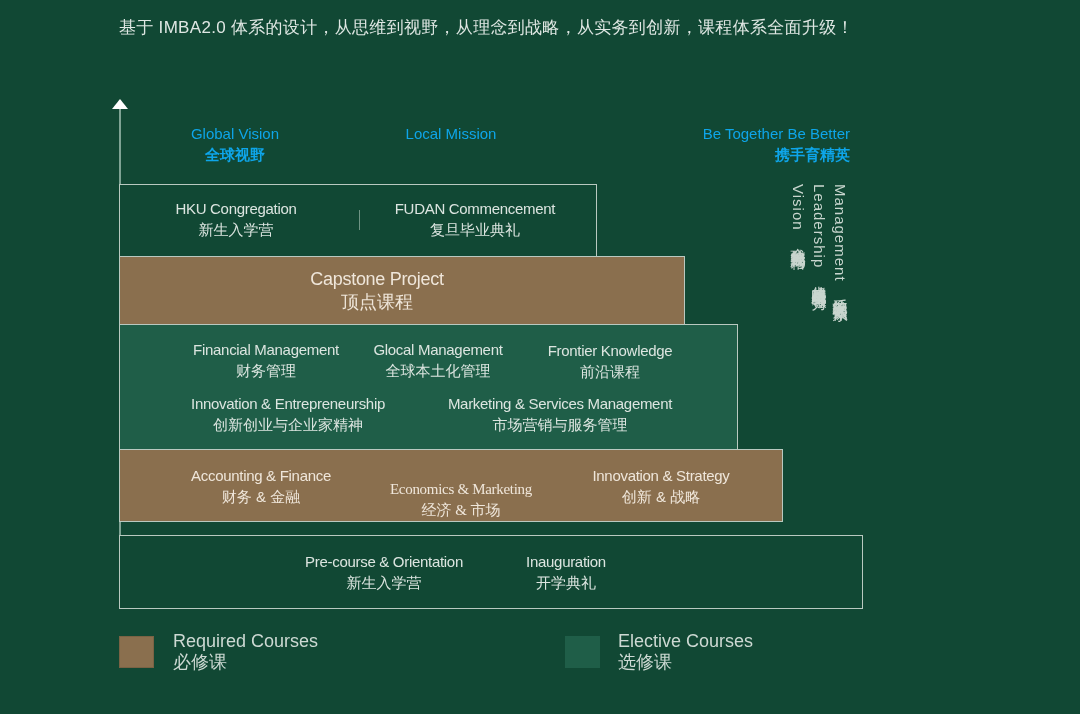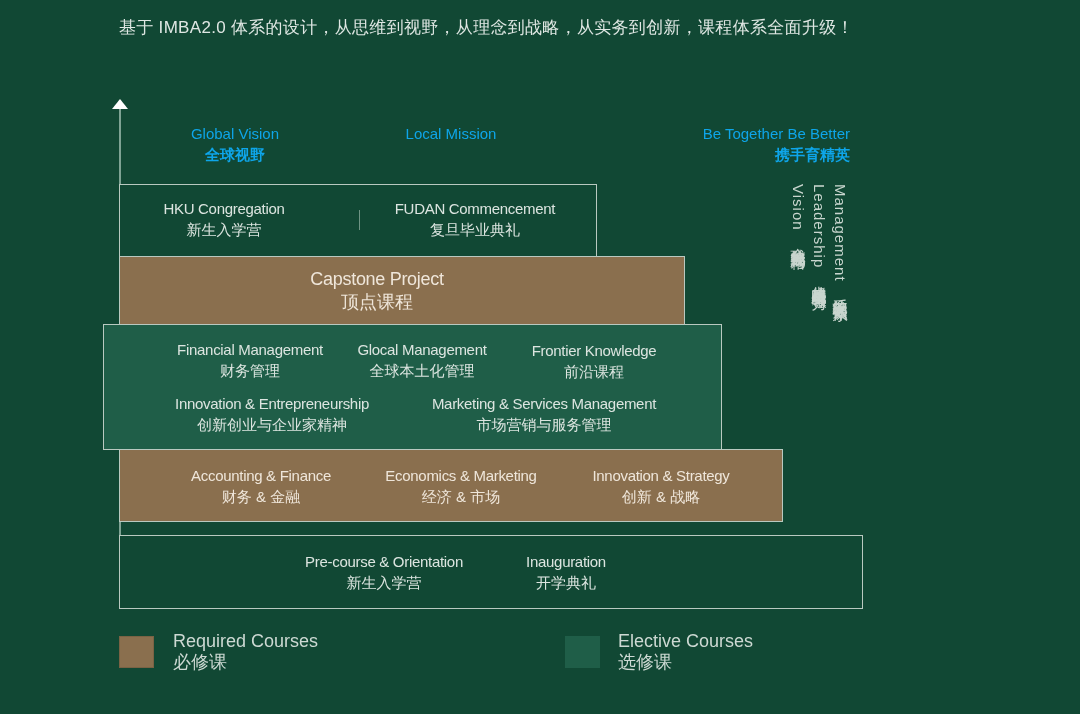--- a/index.html
+++ b/index.html
@@ -68,39 +68,39 @@
 <div class="abs pillar right" style="left:660px; top:123px; width:190px;">
   <div>Be Together Be Better</div>
   <div class="cn">携手育精英</div>
 </div>
 
 <div class="abs vtext" style="left:831px; top:184px;">Management 系统的管理知识体系</div>
 <div class="abs vtext" style="left:810px; top:184px;">Leadership 卓越的战略思维与领导力</div>
 <div class="abs vtext" style="left:789px; top:184px;">Vision 全球化的视野与格局</div>
 
 <div class="abs tier plain" style="left:119px; top:184px; width:478px; height:73px;">
-  <div class="item" style="left:104px; top:13px;">
+  <div class="item" style="left:116px; top:13px;">
     <div class="en">HKU Congregation</div>
     <div>新生入学营</div>
   </div>
   <div class="divider" style="left:239px; top:25px; height:20px;"></div>
   <div class="item" style="left:355px; top:13px;">
     <div class="en">FUDAN Commencement</div>
     <div>复旦毕业典礼</div>
   </div>
 </div>
 
 <div class="abs tier req" style="left:119px; top:256px; width:566px; height:69px;">
   <div class="item big" style="left:257px; top:11px;">
     <div class="en">Capstone Project</div>
     <div>顶点课程</div>
   </div>
 </div>
 
-<div class="abs tier ele" style="left:103px; top:324px; width:619px; height:126px;">
+<div class="abs tier ele" style="left:119px; top:324px; width:619px; height:126px;">
   <div class="item" style="left:146px; top:14px;">
     <div class="en">Financial Management</div>
     <div>财务管理</div>
   </div>
   <div class="item" style="left:318px; top:14px;">
     <div class="en">Glocal Management</div>
     <div>全球本土化管理</div>
   </div>
   <div class="item" style="left:490px; top:15px;">
     <div class="en">Frontier Knowledge</div>
@@ -114,21 +114,21 @@
     <div class="en">Marketing &amp; Services Management</div>
     <div>市场营销与服务管理</div>
   </div>
 </div>
 
 <div class="abs tier req" style="left:119px; top:449px; width:664px; height:73px;">
   <div class="item" style="left:141px; top:15px;">
     <div class="en">Accounting &amp; Finance</div>
     <div>财务 &amp; 金融</div>
   </div>
-  <div class="item" style="left:341px; top:15px;">
+  <div class="item" style="left:341px; top:29px;font-family:Liberation Serif, serif;">
     <div class="en">Economics &amp; Marketing</div>
     <div>经济 &amp; 市场</div>
   </div>
   <div class="item" style="left:541px; top:15px;">
     <div class="en">Innovation &amp; Strategy</div>
     <div>创新 &amp; 战略</div>
   </div>
 </div>
 
 <div class="abs tier plain" style="left:119px; top:535px; width:744px; height:74px;">

